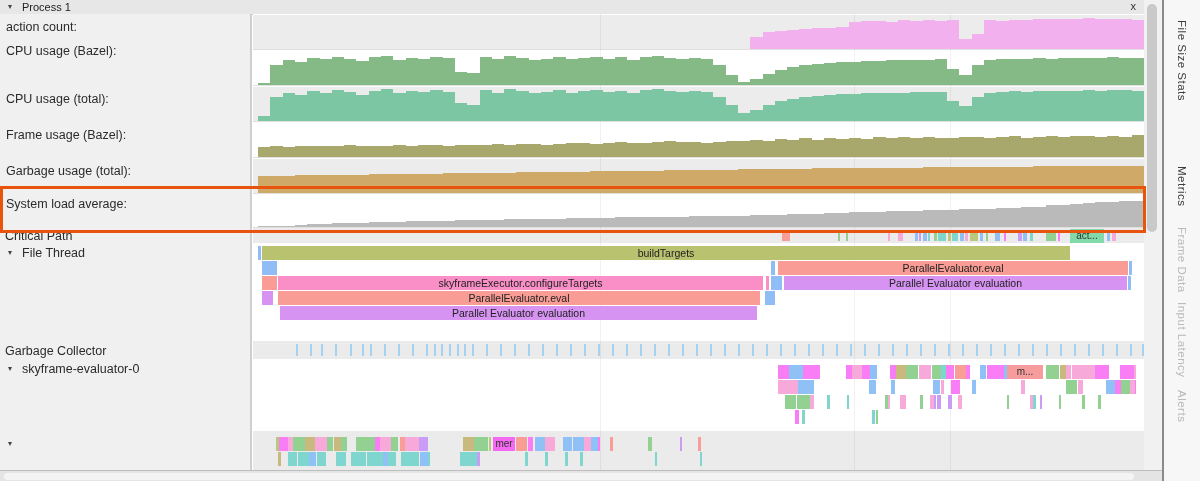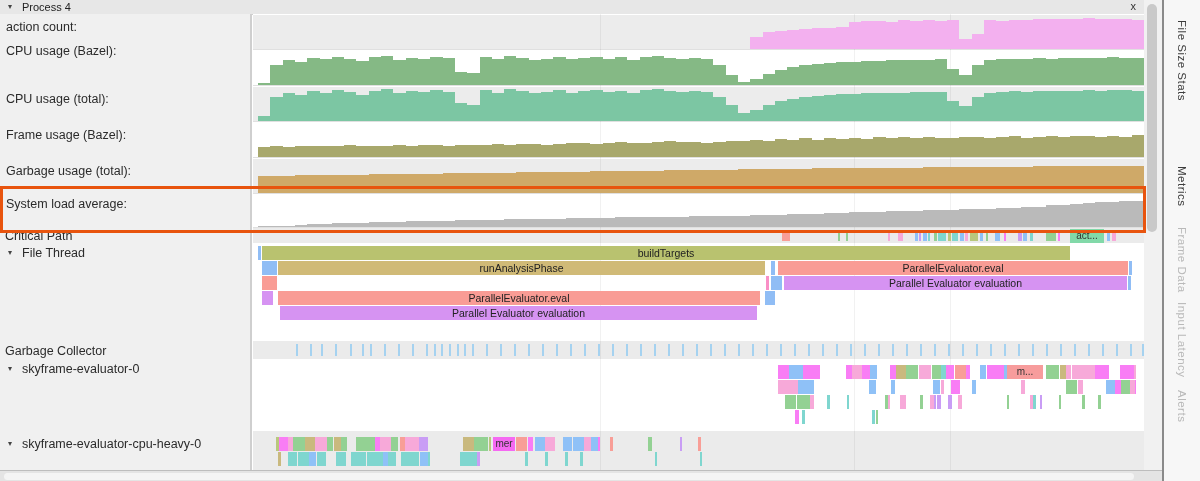--- a/index.html
+++ b/index.html
@@ -44,21 +44,21 @@
   .vtab{position:absolute;left:50%;transform:translateX(-50%);writing-mode:vertical-rl;
        font-size:11.5px;letter-spacing:0.5px;white-space:nowrap;cursor:pointer;}
 </style>
 </head>
 <body>
 <div id="app">
 
   <div id="panel">
     <div id="proc-header">
       <span id="proc-tri">▾</span>
-      <span id="proc-title">Process 4</span>
+      <span id="proc-title">Process 1</span>
       <span id="proc-close">x</span>
     </div>
 
     <div id="chart-bg">
         <div style="position: absolute; left: 0px; top: 1px; width: 891px; height: 35px; background: rgb(236, 236, 236); border-bottom: 1px solid rgb(224, 224, 224); box-sizing: border-box;"></div>
         <div style="position: absolute; left: 0px; top: 37px; width: 891px; height: 35px; background: rgb(255, 255, 255); border-bottom: 1px solid rgb(224, 224, 224); box-sizing: border-box;"></div>
         <div style="position: absolute; left: 0px; top: 73px; width: 891px; height: 35px; background: rgb(236, 236, 236); border-bottom: 1px solid rgb(224, 224, 224); box-sizing: border-box;"></div>
         <div style="position: absolute; left: 0px; top: 109px; width: 891px; height: 35px; background: rgb(255, 255, 255); border-bottom: 1px solid rgb(224, 224, 224); box-sizing: border-box;"></div>
         <div style="position: absolute; left: 0px; top: 145px; width: 891px; height: 35px; background: rgb(236, 236, 236); border-bottom: 1px solid rgb(224, 224, 224); box-sizing: border-box;"></div>
         <div style="position: absolute; left: 0px; top: 181px; width: 891px; height: 33px; background: rgb(255, 255, 255); border-bottom: 1px solid rgb(224, 224, 224); box-sizing: border-box;"></div>
@@ -112,25 +112,25 @@
         <div style="position: absolute; left: 765px; top: 216px; width: 4px; height: 11px; background: rgb(143, 193, 247);"></div>
         <div style="position: absolute; left: 772px; top: 216px; width: 3px; height: 11px; background: rgb(127, 214, 207);"></div>
         <div style="position: absolute; left: 788px; top: 216px; width: 10px; height: 11px; background: rgb(147, 209, 147);"></div>
         <div style="position: absolute; left: 800px; top: 216px; width: 2px; height: 11px; background: rgb(249, 125, 245);"></div>
         <div style="position: absolute; left: 849px; top: 216px; width: 3px; height: 11px; background: rgb(143, 193, 247);"></div>
         <div style="position: absolute; left: 854px; top: 216px; width: 4px; height: 11px; background: rgb(247, 169, 217);"></div>
         <div class="labelbox" style="position: absolute; left: 812px; top: 215px; width: 34px; background: rgb(130, 217, 169);">act...</div>
         <div class="slice" style="left: 0px; top: 232px; width: 3px; background: rgb(144, 189, 245);"></div>
         <div class="slice" style="left: 4px; top: 232px; width: 808px; background: rgb(185, 194, 111);">buildTargets</div>
         <div class="slice" style="left: 4px; top: 247px; width: 15px; background: rgb(144, 189, 245);"></div>
-        <div class="slice" style="left: 20px; top: 247px; width: 487px; background: rgb(208, 186, 119);">runAnalysisPhase</div>
         <div class="slice" style="left: 513px; top: 247px; width: 4px; background: rgb(144, 189, 245);"></div>
         <div class="slice" style="left: 520px; top: 247px; width: 350px; background: rgb(249, 156, 149);">ParallelEvaluator.eval</div>
         <div class="slice" style="left: 871px; top: 247px; width: 3px; background: rgb(144, 189, 245);"></div>
         <div class="slice" style="left: 4px; top: 262px; width: 15px; background: rgb(249, 156, 149);"></div>
+        <div class="slice" style="left: 20px; top: 262px; width: 485px; background: rgb(249, 143, 198);">skyframeExecutor.configureTargets</div>
         <div class="slice" style="left: 508px; top: 262px; width: 3px; background: rgb(249, 143, 198);"></div>
         <div class="slice" style="left: 513px; top: 262px; width: 11px; background: rgb(144, 189, 245);"></div>
         <div class="slice" style="left: 526px; top: 262px; width: 343px; background: rgb(214, 147, 242);">Parallel Evaluator evaluation</div>
         <div class="slice" style="left: 870px; top: 262px; width: 3px; background: rgb(144, 189, 245);"></div>
         <div class="slice" style="left: 4px; top: 277px; width: 11px; background: rgb(214, 147, 242);"></div>
         <div class="slice" style="left: 20px; top: 277px; width: 482px; background: rgb(249, 156, 149);">ParallelEvaluator.eval</div>
         <div class="slice" style="left: 507px; top: 277px; width: 10px; background: rgb(144, 189, 245);"></div>
         <div class="slice" style="left: 22px; top: 292px; width: 477px; background: rgb(214, 147, 242);">Parallel Evaluator evaluation</div>
         <div style="position: absolute; left: 38px; top: 330px; width: 2px; height: 12px; background: rgb(165, 210, 240);"></div>
         <div style="position: absolute; left: 52px; top: 330px; width: 2px; height: 12px; background: rgb(165, 210, 240);"></div>
@@ -342,21 +342,20 @@
       <div class="row-label" style="top:114px">Frame usage (Bazel):</div>
       <div class="row-label" style="top:150px">Garbage usage (total):</div>
       <div class="row-label" style="top:183px">System load average:</div>
       <div class="row-label" style="top:215px;left:5px">Critical Path</div>
       <span class="thread-tri" style="top:234px">▾</span>
       <div class="row-label" style="top:232px;left:22px">File Thread</div>
       <div class="row-label" style="top:330px;left:5px">Garbage Collector</div>
       <span class="thread-tri" style="top:350px">▾</span>
       <div class="row-label" style="top:348px;left:22px">skyframe-evaluator-0</div>
       <span class="thread-tri" style="top:425px">▾</span>
-      <div class="row-label" style="top:423px;left:22px">skyframe-evaluator-cpu-heavy-0</div>
     </div>
 
     <div id="highlight-rect" style="border-color: rgb(232, 84, 14);"></div>
   </div>
 
   <div id="vscroll">
     <div id="vscroll-thumb"></div>
   </div>
   <div id="hscroll">
     <div id="hscroll-thumb"></div>

